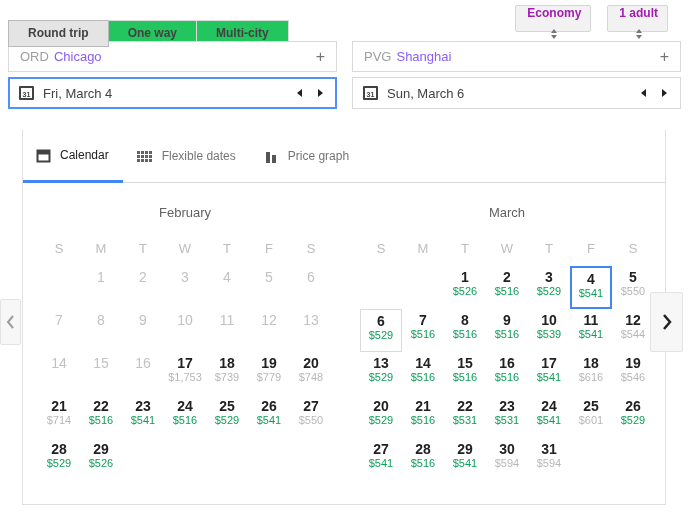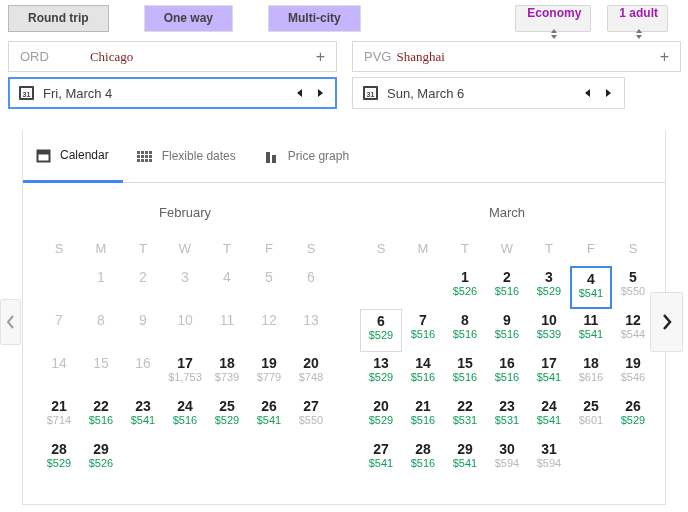--- a/index.html
+++ b/index.html
@@ -3,51 +3,51 @@
 <meta charset="utf-8">
 <style>
   * { margin:0; padding:0; box-sizing:content-box; }
   html,body { background:#fff; }
   body {
     width:688px; height:512px; position:relative; overflow:hidden;
     font-family:"Liberation Sans", sans-serif;
   }
 
   
-  .trip-btns { position:absolute; top:5px; left:8px; display:flex;gap:36px; }
+  .trip-btns { position:absolute; top:20px; left:8px; display:flex; }
   .trip-btn {
     height:25px; line-height:25px; padding:0 19px; font-size:12px; font-weight:bold;
-    color:#424242; background:#c4b5fd; border:1px solid #dcdcdc; margin-right:-1px; cursor:pointer;
+    color:#424242; background:#22c55e; border:1px solid #dcdcdc; margin-right:-1px; cursor:pointer;
   }
   .trip-btn.selected { background:#e4e4e4; border-color:#b9b9b9; position:relative; z-index:1; }
 
   
   .selects { position:absolute; top:5px; right:20px; display:flex; gap:16px; }
   .select {
     height:25px; background:#f2f2f2; border:1px solid #d6d6d6; border-radius:2px;
     display:flex; align-items:center; padding:0 9px 0 11px; font-size:12px; font-weight:bold;
     color:#a21caf; gap:9px; cursor:pointer;flex-direction:column;
   }
   .updown { display:flex; flex-direction:column; gap:2px; }
   .tri-up { width:0; height:0; border-left:3.5px solid transparent; border-right:3.5px solid transparent; border-bottom:4px solid #757575; }
   .tri-down { width:0; height:0; border-left:3.5px solid transparent; border-right:3.5px solid transparent; border-top:4px solid #757575; }
 
   
   .field {
     position:absolute; background:#fff; border:1px solid #d9d9d9; box-sizing:border-box;
     display:flex; align-items:center; font-size:13px; color:#424242; cursor:text;
   }
-  #origin-field { left:8px;   top:41px; width:329px; height:31px; padding:0 11px;gap:36px; }
+  #origin-field { left:8px;   top:41px; width:329px; height:31px; padding:0 11px; }
   #dest-field   { left:352px; top:41px; width:329px; height:31px; padding:0 11px; }
   .code { color:#9e9e9e; margin-right:5px; }
-  .city { color:#7f1d1d;font-family:Liberation Serif, serif; }
+  .city { color:#8b5cf6; }
   .plus { margin-left:auto; color:#757575; font-size:16px; line-height:16px; cursor:pointer; }
 
   #depart-field { left:8px;   top:77px; width:329px; height:32px; border:2px solid #4d90fe; padding:0 9px; cursor:pointer; }
-  #return-field { left:352px; top:77px; width:273px; height:32px; padding:8px 10px; cursor:pointer; }
+  #return-field { left:352px; top:77px; width:329px; height:32px; padding:8px 10px; cursor:pointer; }
   .ico31 {
     width:11px; height:10px; border:2px solid #424242; border-radius:1px; margin-right:9px;
     font-size:7px; font-weight:bold; color:#424242; display:flex; align-items:flex-end;
     justify-content:center; padding-bottom:0px; flex:none;
   }
   .fld-arrows { margin-left:auto; display:flex; gap:16px; align-items:center; padding-right:3px; }
   .arr-left  { width:0; height:0; border-top:4px solid transparent; border-bottom:4px solid transparent; border-right:5px solid #212121; cursor:pointer; }
   .arr-right { width:0; height:0; border-top:4px solid transparent; border-bottom:4px solid transparent; border-left:5px solid #212121; cursor:pointer; }
 
   

